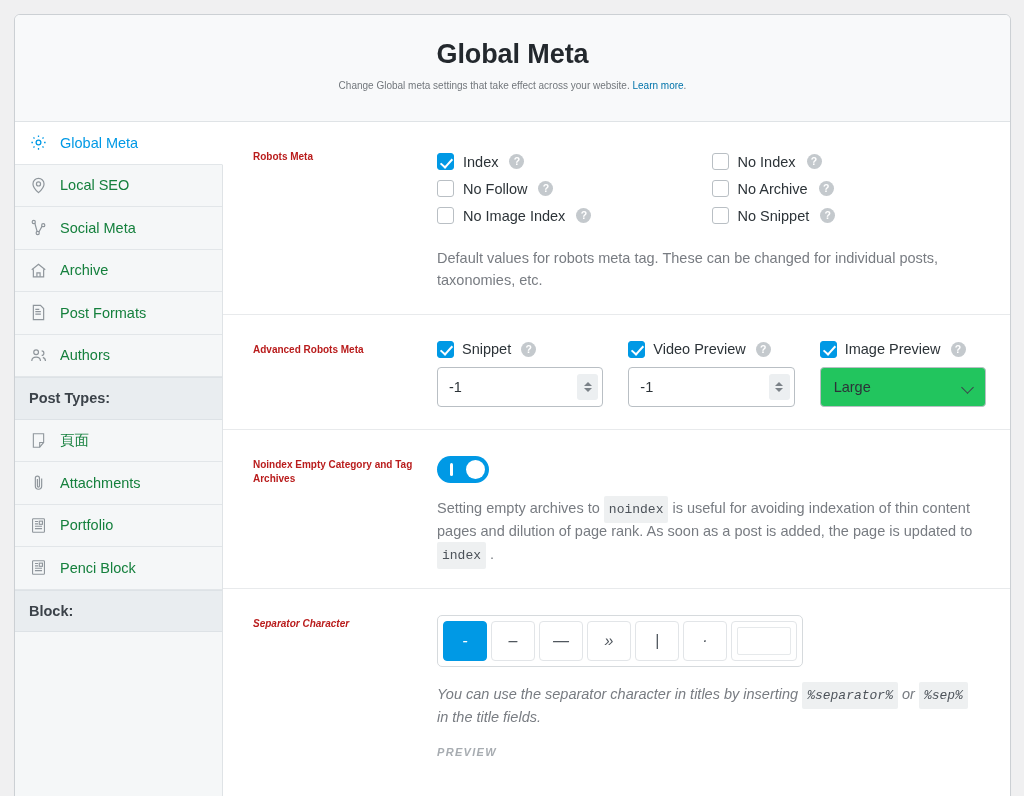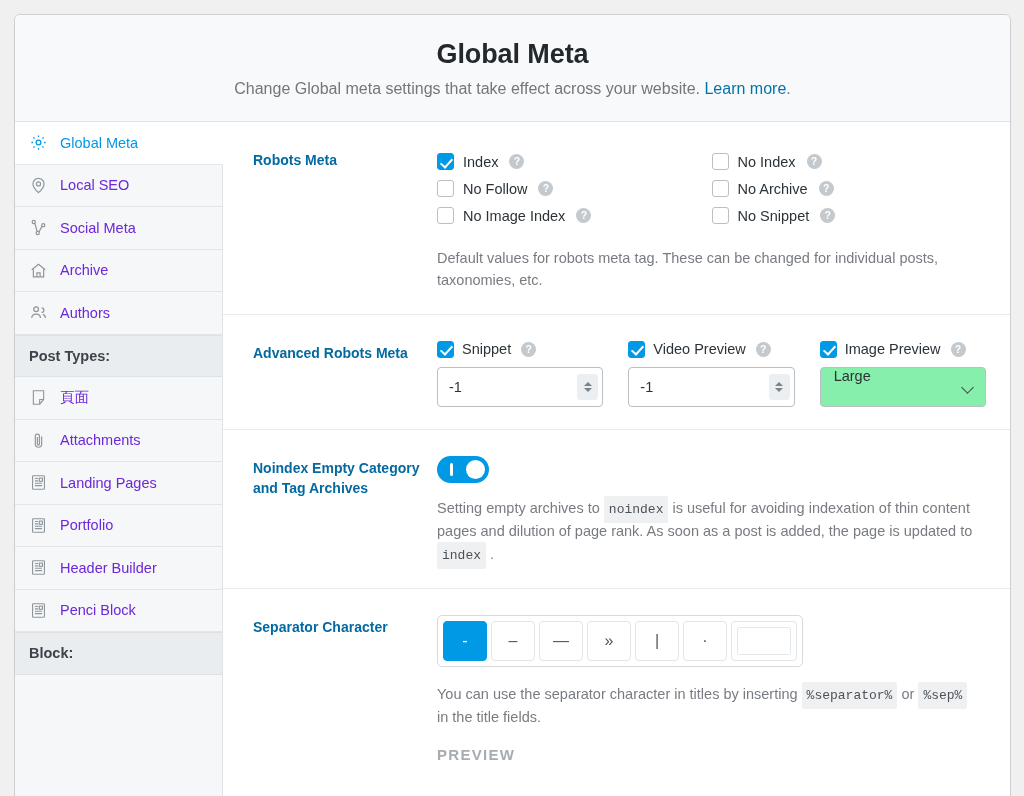--- a/index.html
+++ b/index.html
@@ -35,21 +35,21 @@
   }
   .header h1 {
     margin: 0 0 10px 0;
     font-size: 27px;
     font-weight: 700;
     color: #23282d;
     letter-spacing: -0.1px;
   }
   .header p {
     margin: 0;
-    font-size: 16px;
+    font-size: 10px;
     color: #72777c;
   }
   .header a {
     color: #0073aa;
     text-decoration: none;
   }
 
   
   .body {
     display: flex;
@@ -65,21 +65,21 @@
     background: #f5f7f8;
   }
   .nav-item {
     display: flex;
     align-items: center;
     gap: 12px;
     height: 42.5px;
     padding: 0 14px;
     border-bottom: 1px solid #e2e6e9;
     background: #f5f7f8;
-    color: #6d28d9;
+    color: #15803d;
     font-size: 14.5px;
     cursor: pointer;
     white-space: nowrap;
   }
   .nav-item.active {
     background: #ffffff;
     color: #0099e5;
     border-right: 1px solid #ffffff;
     margin-right: -1px;
   }
@@ -108,26 +108,26 @@
     flex: 1 1 auto;
     padding: 0;
     background: #fff;
     overflow: hidden;
   }
   .section {
     display: flex;
     padding: 26px 24px 22px 30px;
     border-bottom: 1px solid #e8eaec;
   }
-  .section:last-child { border-bottom: none; }
+  .section:last-child { border-bottom: none; font-style: italic; }
   .sec-label {
     flex: 0 0 184px;
-    font-size: 14px;
+    font-size: 10px;
     font-weight: 700;
-    color: #0369a1;
+    color: #b91c1c;
     line-height: 1.45;
     padding-top: 2px;
   }
   .sec-field { flex: 1 1 auto; min-width: 0; }
 
   .desc {
     font-size: 14.5px;
     color: #787c82;
     line-height: 1.55;
     margin: 0;
@@ -243,25 +243,25 @@
     border-right: 4px solid transparent;
   }
   .spinner i.up { border-bottom: 4px solid #7b8288; }
   .spinner i.dn { border-top: 4px solid #7b8288; }
 
   .sel-wrap { position: relative; height: 40px; }
   .sel {
     width: 100%; height: 40px;
     border: 1px solid #b9bfc4;
     border-radius: 4px;
-    background: #86efac;
+    background: #22c55e;
     font-size: 14.5px;
     color: #2c3338;
     padding: 0 34px 0 13px;
-    display: flex; align-items: flex-start;
+    display: flex; align-items: center;
     cursor: pointer;
   }
   .sel-chev {
     position: absolute;
     right: 14px; top: 16px;
     width: 9px; height: 9px;
     border: solid #3c434a;
     border-width: 0 1.8px 1.8px 0;
     transform: rotate(45deg);
     pointer-events: none;
@@ -320,21 +320,21 @@
     border-color: #e2e5e8;
     padding: 5px;
   }
   .sep-btn.custom span {
     display: block;
     width: 100%; height: 100%;
     border: 1px solid #e6e9eb;
     border-radius: 2px;
   }
   .preview-label {
-    font-size: 15px;
+    font-size: 11px;
     letter-spacing: 1.3px;
     font-weight: 700;
     color: #a7acb1;
     margin-top: 18px;
   }
 </style>
 </head>
 <body>
 
 <div class="card">
@@ -386,20 +386,29 @@
         <span class="ico">
           <svg viewBox="0 0 24 24" fill="none" stroke="currentColor" stroke-width="1.5">
               <path d="M3.5 11L12 4l8.5 7"></path>
               <path d="M5.5 10.5V20h13v-9.5"></path>
               <path d="M10 20v-5h4v5"></path>
             </svg>
         </span>
         <span>Archive</span>
       </div>
 
+      <div class="nav-item">
+        <span class="ico">
+          <svg viewBox="0 0 24 24" fill="none" stroke="currentColor" stroke-width="1.5">
+              <path d="M5.5 3h9l4 4v14h-13z"></path>
+              <path d="M8 8h5M8 11h7M8 14h7"></path>
+            </svg>
+        </span>
+        <span>Post Formats</span>
+      </div>
 
       <div class="nav-item">
         <span class="ico">
           <svg viewBox="0 0 24 24" fill="none" stroke="currentColor" stroke-width="1.5">
               <circle cx="9" cy="8" r="3"></circle>
               <path d="M3.5 19c0-3 2.5-5 5.5-5s5.5 2 5.5 5"></path>
               <path d="M16 6.2a2.8 2.8 0 010 5.6M17.5 14.4c2 .7 3.3 2.4 3.3 4.6"></path>
             </svg>
         </span>
         <span>Authors</span>
@@ -423,52 +432,32 @@
 
       <div class="nav-item">
         <span class="ico">
           <svg viewBox="0 0 24 24" fill="none" stroke="currentColor" stroke-width="1.5">
               <path d="M16 7v9.5a4 4 0 01-8 0V6.5a2.6 2.6 0 015.2 0v10a1.3 1.3 0 01-2.6 0V7.5"></path>
             </svg>
         </span>
         <span>Attachments</span>
       </div>
 
+
       <div class="nav-item">
         <span class="ico">
           <svg viewBox="0 0 24 24" fill="none" stroke="currentColor" stroke-width="1.4">
               <rect x="4.5" y="3.5" width="15" height="17" rx="1"></rect>
               <path d="M7.5 7h4M7.5 10h4M7.5 13h9M7.5 16h9"></path>
               <rect x="13" y="6.5" width="4" height="4"></rect>
             </svg>
         </span>
-        <span>Landing Pages</span>
-      </div>
-
-      <div class="nav-item">
-        <span class="ico">
-          <svg viewBox="0 0 24 24" fill="none" stroke="currentColor" stroke-width="1.4">
-              <rect x="4.5" y="3.5" width="15" height="17" rx="1"></rect>
-              <path d="M7.5 7h4M7.5 10h4M7.5 13h9M7.5 16h9"></path>
-              <rect x="13" y="6.5" width="4" height="4"></rect>
-            </svg>
-        </span>
         <span>Portfolio</span>
       </div>
 
-      <div class="nav-item">
-        <span class="ico">
-          <svg viewBox="0 0 24 24" fill="none" stroke="currentColor" stroke-width="1.4">
-              <rect x="4.5" y="3.5" width="15" height="17" rx="1"></rect>
-              <path d="M7.5 7h4M7.5 10h4M7.5 13h9M7.5 16h9"></path>
-              <rect x="13" y="6.5" width="4" height="4"></rect>
-            </svg>
-        </span>
-        <span>Header Builder</span>
-      </div>
 
       <div class="nav-item">
         <span class="ico">
           <svg viewBox="0 0 24 24" fill="none" stroke="currentColor" stroke-width="1.4">
               <rect x="4.5" y="3.5" width="15" height="17" rx="1"></rect>
               <path d="M7.5 7h4M7.5 10h4M7.5 13h9M7.5 16h9"></path>
               <rect x="13" y="6.5" width="4" height="4"></rect>
             </svg>
         </span>
         <span>Penci Block</span>

